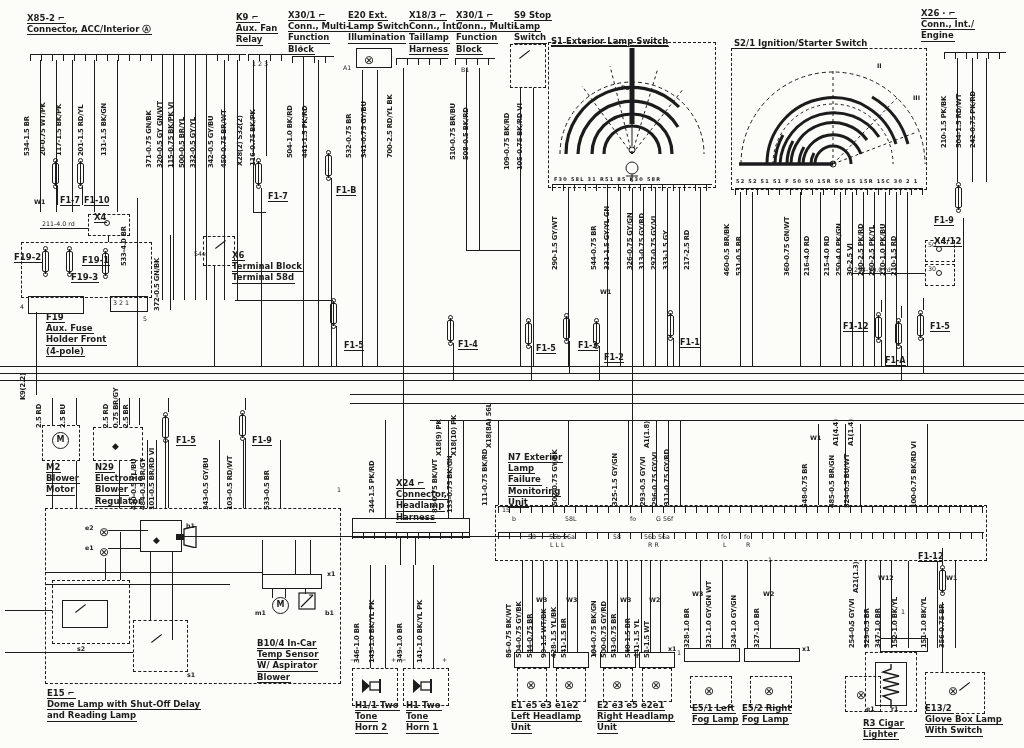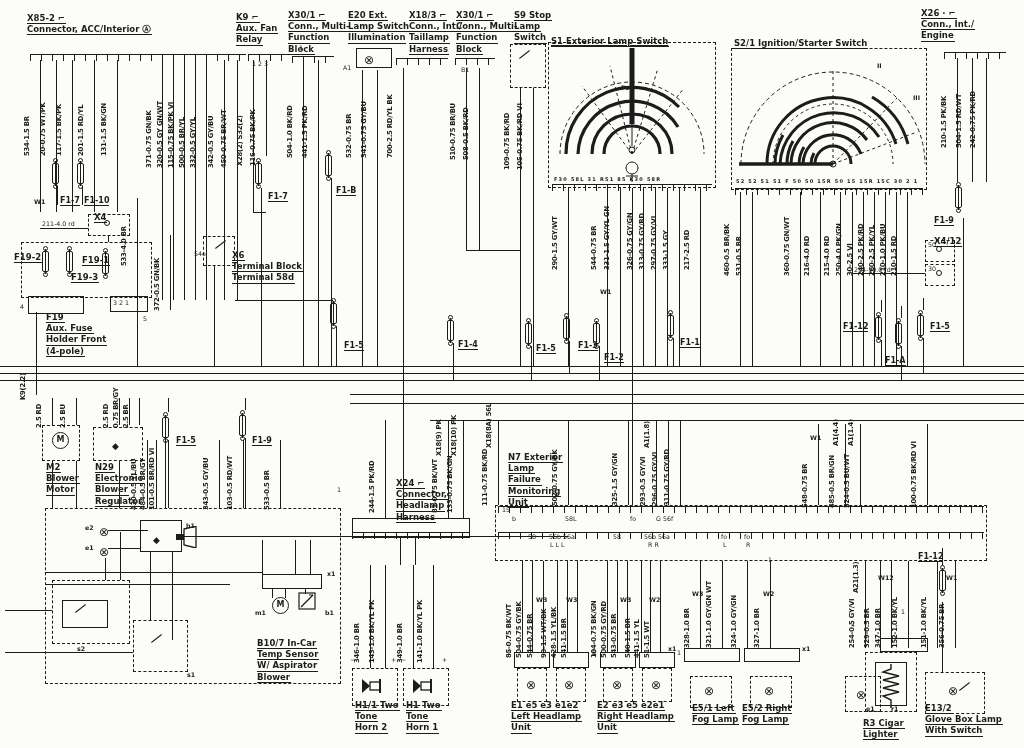--- a/index.html
+++ b/index.html
@@ -475,20 +475,25 @@
       <span>Headlamp</span>
       <span>Harness</span>
     </div>
     <div class="title" style="left: 508px; top: 452px;">
       <span>N7 Exterior</span>
       <span>Lamp</span>
       <span>Failure</span>
       <span>Monitoring</span>
       <span>Unit</span>
     </div>
+    <div class="title" style="left: 47px; top: 688px;">
+      <span>E15 ⌐</span>
+      <span>Dome Lamp with Shut-Off Delay</span>
+      <span>and Reading Lamp</span>
+    </div>
     <div class="title" style="left: 355px; top: 700px;">
       <span>H1/1 Two</span>
       <span>Tone</span>
       <span>Horn 2</span>
     </div>
     <div class="title" style="left: 406px; top: 700px;">
       <span>H1 Two</span>
       <span>Tone</span>
       <span>Horn 1</span>
     </div>
@@ -513,21 +518,21 @@
     <div class="title" style="left: 863px; top: 718px;">
       <span>R3 Cigar</span>
       <span>Lighter</span>
     </div>
     <div class="title" style="left: 925px; top: 703px;">
       <span>E13/2</span>
       <span>Glove Box Lamp</span>
       <span>With Switch</span>
     </div>
     <div class="title" style="left: 257px; top: 638px;">
-      <span>B10/7  In-Car</span>
+      <span>B10/4  In-Car</span>
       <span>Temp Sensor</span>
       <span>W/ Aspirator</span>
       <span>Blower</span>
     </div>
     <div class="title" style="left: 94px; top: 212px;">
       <span>X4</span>
     </div>
     <div class="title" style="left: 934px; top: 236px;">
       <span>X4/12</span>
     </div>

